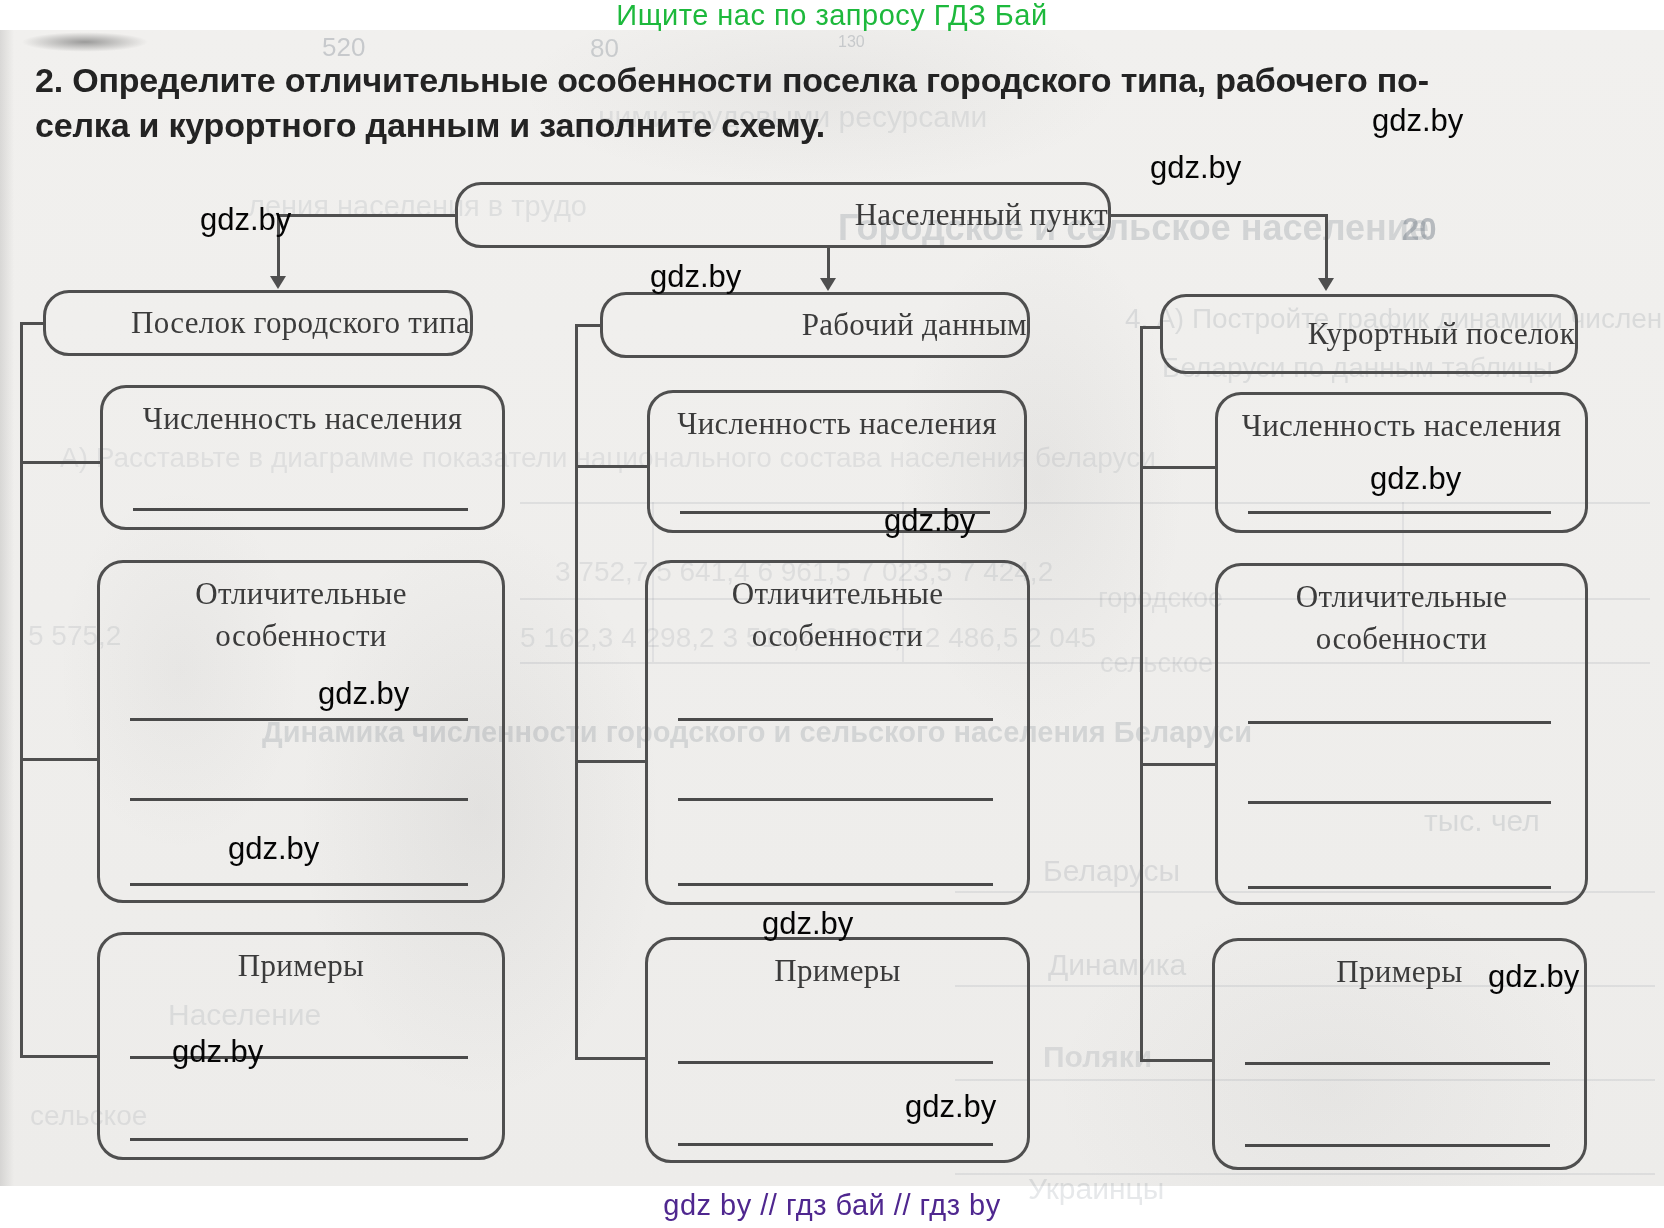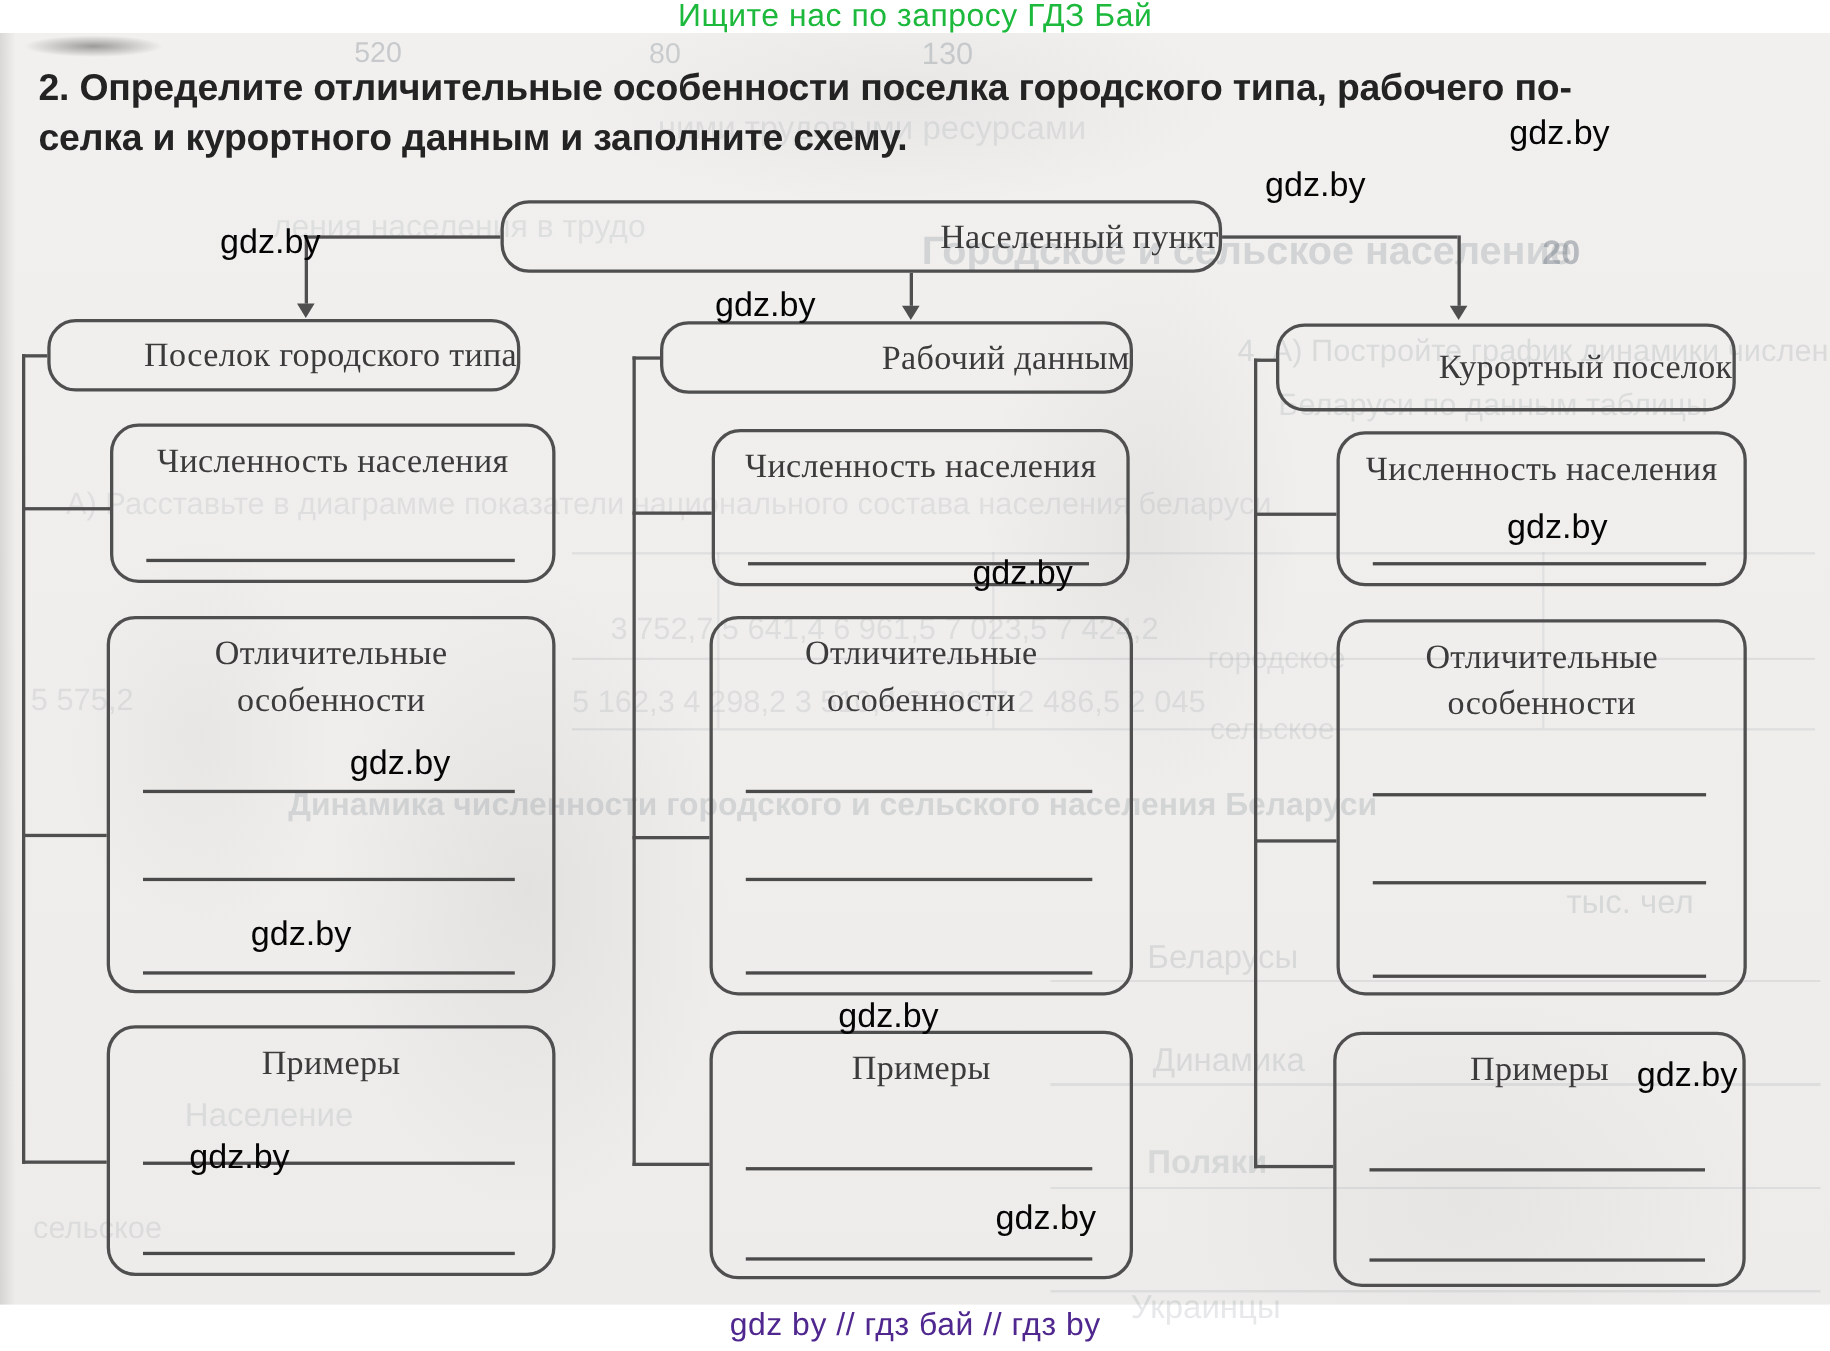--- a/index.html
+++ b/index.html
@@ -210,21 +210,21 @@
 <span class="wm" style="left: 1370px; top: 461px;">gdz.by</span>
 <span class="wm" style="left: 884px; top: 503px;">gdz.by</span>
 <span class="wm" style="left: 318px; top: 676px;">gdz.by</span>
 <span class="wm" style="left: 228px; top: 831px;">gdz.by</span>
 <span class="wm" style="left: 762px; top: 906px;">gdz.by</span>
 <span class="wm" style="left: 172px; top: 1034px;">gdz.by</span>
 <span class="wm" style="left: 1488px; top: 959px;">gdz.by</span>
 <span class="wm" style="left: 905px; top: 1089px;">gdz.by</span>
 <span class="bleed" style="left: 322px; top: 32px; font-size: 26px; font-weight: 400; opacity: 0.3;">520</span>
 <span class="bleed" style="left: 590px; top: 33px; font-size: 26px; font-weight: 400; opacity: 0.28;">80</span>
-<span class="bleed" style="left: 838px; top: 33px; font-size: 28px; font-weight: 400; opacity: 0.28;">130</span>
+<span class="bleed" style="left: 838px; top: 33px; font-size: 16px; font-weight: 400; opacity: 0.28;">130</span>
 <span class="bleed" style="left: 598px; top: 100px; font-size: 30px; font-weight: 400; opacity: 0.13;">ними трудовыми ресурсами</span>
 <span class="bleed" style="left: 205px; top: 190px; font-size: 29px; font-weight: 400; opacity: 0.13; margin-left: 43px;">ления населения в трудо</span>
 <span class="bleed" style="left: 838px; top: 207px; font-size: 36px; font-weight: 700; opacity: 0.22;">Городское и сельское население</span>
 <span class="bleed" style="left: 1402px; top: 212px; font-size: 31px; font-weight: 700; opacity: 0.42;">20</span>
 <span class="bleed" style="left: 1125px; top: 303px; font-size: 28px; font-weight: 400; opacity: 0.16;">4. А) Постройте график динамики численности городского и сел</span>
 <span class="bleed" style="left: 1162px; top: 352px; font-size: 28px; font-weight: 400; opacity: 0.15;">Беларуси по данным таблицы</span>
 <span class="bleed" style="left: 60px; top: 442px; font-size: 28px; font-weight: 400; opacity: 0.12;">А) Расставьте в диаграмме показатели национального состава населения беларуси</span>
 <span class="bleed" style="left: 555px; top: 556px; font-size: 28px; font-weight: 400; opacity: 0.13;">3 752,7      5 641,4      6 961,5      7 023,5      7 424,2</span>
 <span class="bleed" style="left: 28px; top: 620px; font-size: 28px; font-weight: 400; opacity: 0.13;">5 575,2</span>
 <span class="bleed" style="left: 520px; top: 622px; font-size: 28px; font-weight: 400; opacity: 0.13;">5 162,3      4 298,2      3 510,4      3 083,7      2 486,5      2 045</span>

